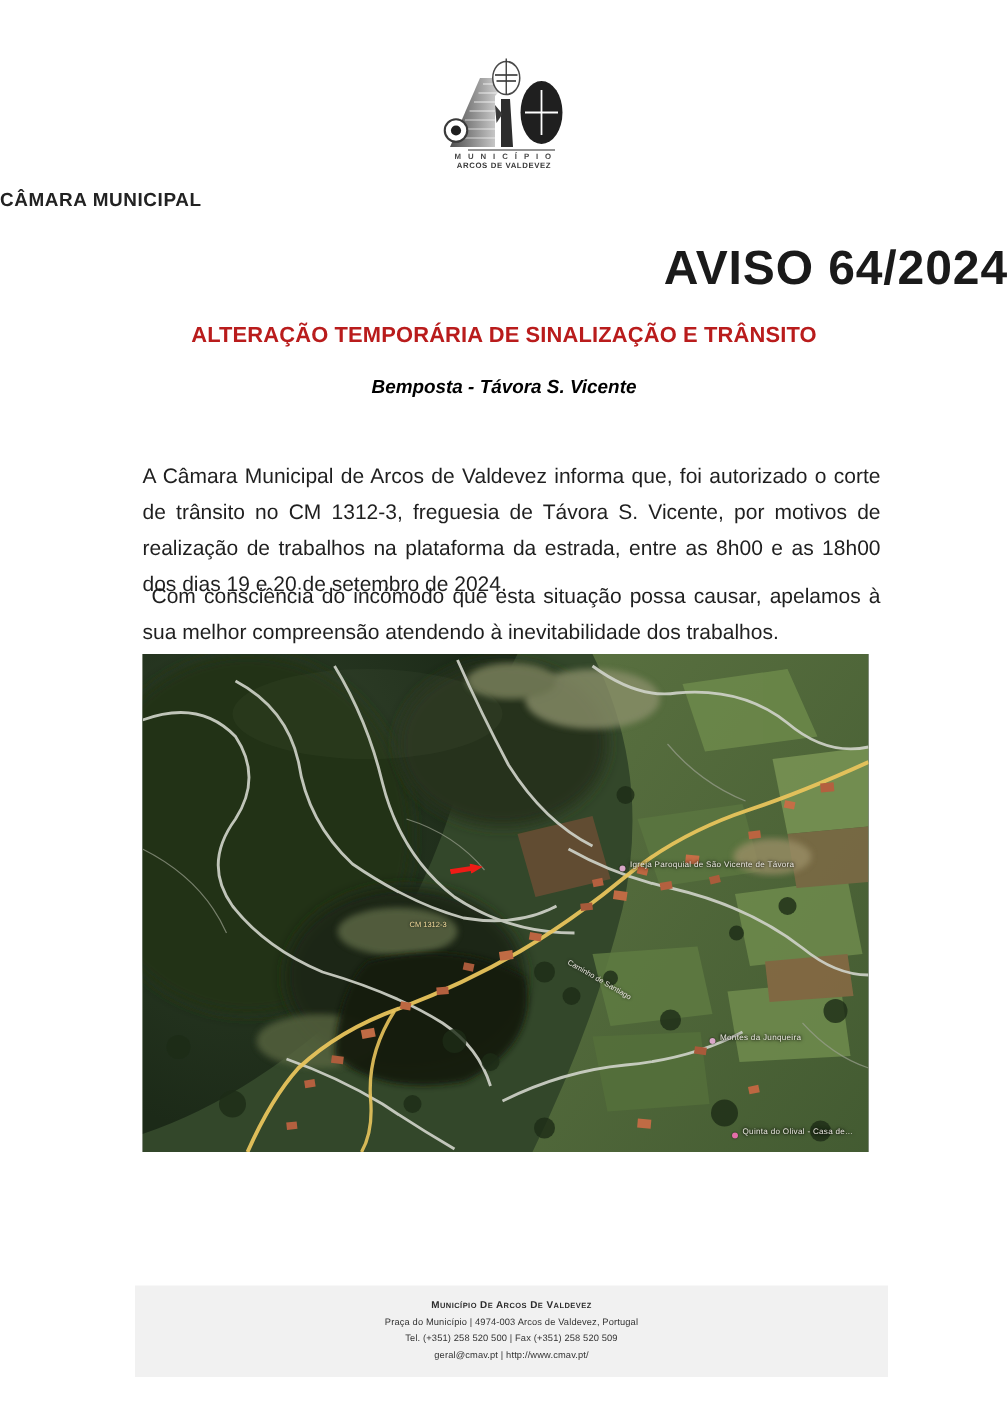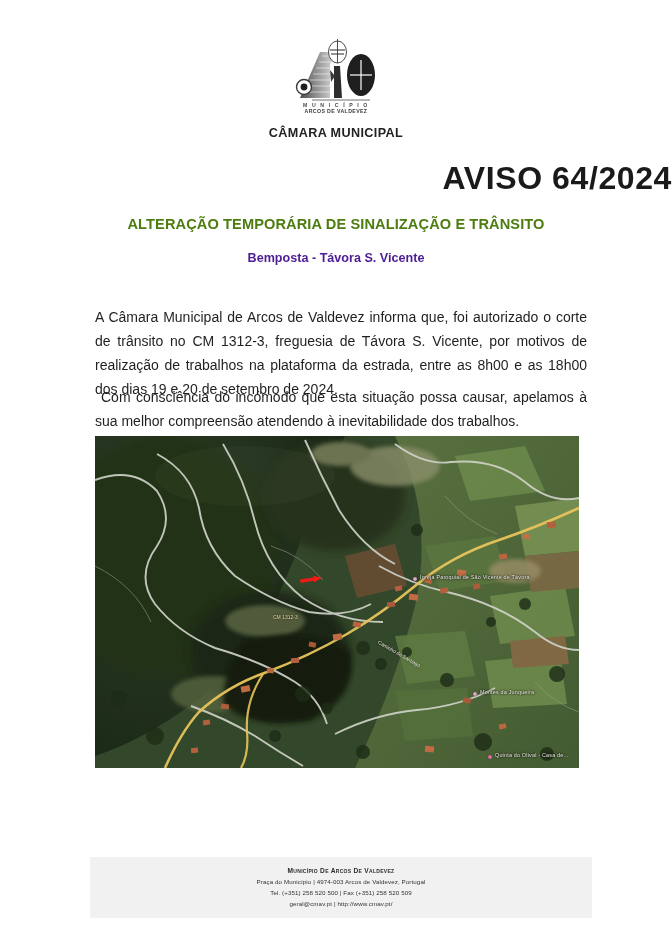--- a/index.html
+++ b/index.html
@@ -51,54 +51,55 @@
     color: #3a3a3a;
     display: block;
     font-weight: bold;
   }
 
   
   .kicker {
     position: absolute;
     top: 126px;
     left: 0; right: 0;
+    text-align: left;
+    font-size: 12.6px;
+    font-weight: bold;
+    letter-spacing: 0.4px;
+    color: #222;
+  }
+  .aviso {
+    position: absolute;
+    top: 160px;
+    left: 0; right: 0;
+    text-align: right;
+    font-size: 32px;
+    font-weight: bold;
+    letter-spacing: 0.6px;
+    color: #1a1a1a;
+  }
+  .subtitle {
+    position: absolute;
+    top: 216px;
+    left: 0; right: 0;
+    text-align: center;
+    font-size: 14.6px;
+    font-weight: bold;
+    letter-spacing: 0.1px;
+    color: #b91c1c;
+  }
+  .place {
+    position: absolute;
+    top: 251px;
+    left: 0; right: 0;
     text-align: center;
     font-size: 12.6px;
     font-weight: bold;
-    letter-spacing: 0.4px;
-    color: #222;
-  }
-  .aviso {
-    position: absolute;
-    top: 160px;
-    left: 0; right: 0;
-    text-align: right;
-    font-size: 32px;
-    font-weight: bold;
-    letter-spacing: 0.6px;
-    color: #1a1a1a;
-  }
-  .subtitle {
-    position: absolute;
-    top: 216px;
-    left: 0; right: 0;
-    text-align: center;
-    font-size: 14.6px;
-    font-weight: bold;
-    letter-spacing: 0.1px;
-    color: #4d7c0f;
-  }
-  .place {
-    position: absolute;
-    top: 251px;
-    left: 0; right: 0;
-    text-align: center;
-    font-size: 12.6px;
-    font-weight: bold;
-    color: #4c1d95;
+    font-style: italic;
+    color: #000000;
   }
 
   
   .body-text {
     position: absolute;
     left: 95px;
     width: 492px;
     font-size: 14px;
     line-height: 24px;
     text-align: justify;

